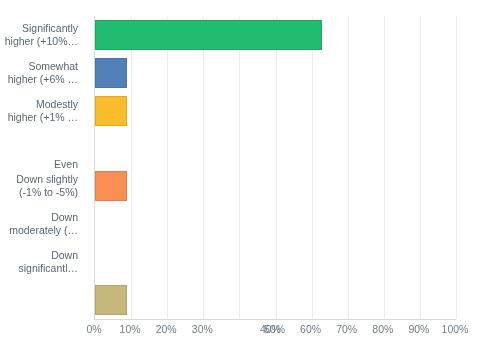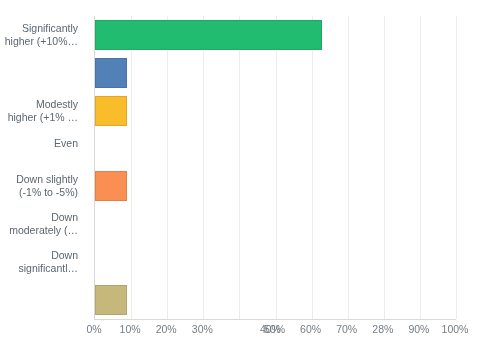--- a/index.html
+++ b/index.html
@@ -113,23 +113,25 @@
   }
 </style>
 </head>
 <body>
 
 <div id="chart-root">
 
   <div class="cat-labels">
       <div class="cat-label" style="top: 0px; height: 37.875px;">Significantly
 higher (+10%…</div>
+      <div class="cat-label" style="top: 37.875px; height: 37.875px;">Somewhat
+higher (+6% …</div>
       <div class="cat-label" style="top: 75.75px; height: 37.875px; text-align: right;">Modestly
 higher (+1% …</div>
-      <div class="cat-label" style="top: 109px; height: 37.875px;">Even</div>
+      <div class="cat-label" style="top: 130px; height: 37.875px;">Even</div>
       <div class="cat-label" style="top: 151.5px; height: 37.875px;">Down slightly
 (-1% to -5%)</div>
       <div class="cat-label" style="top: 189.375px; height: 37.875px;">Down
 moderately (…</div>
       <div class="cat-label" style="top: 227.25px; height: 37.875px;">Down
 significantl…</div>
     </div>
 
   <div class="plot-area">
     <div class="grid">
@@ -174,18 +176,18 @@
 
   <div class="tick-labels">
       <div class="tick-label" style="left: 0px;">0%</div>
       <div class="tick-label" style="left: 36.1px;">10%</div>
       <div class="tick-label" style="left: 72.2px;">20%</div>
       <div class="tick-label" style="left: 108.3px;">30%</div>
       <div class="tick-label" style="left: 144.4px; margin-left: 32px;">40%</div>
       <div class="tick-label" style="left: 180.5px;">50%</div>
       <div class="tick-label" style="left: 216.6px; text-align: center;">60%</div>
       <div class="tick-label" style="left: 252.7px;">70%</div>
-      <div class="tick-label" style="left: 288.8px;">28%</div>
+      <div class="tick-label" style="left: 288.8px;">80%</div>
       <div class="tick-label" style="left: 324.9px;">90%</div>
       <div class="tick-label" style="left: 361px; text-align: right;">100%</div>
     </div>
 
 </div>
 
 </body></html>

